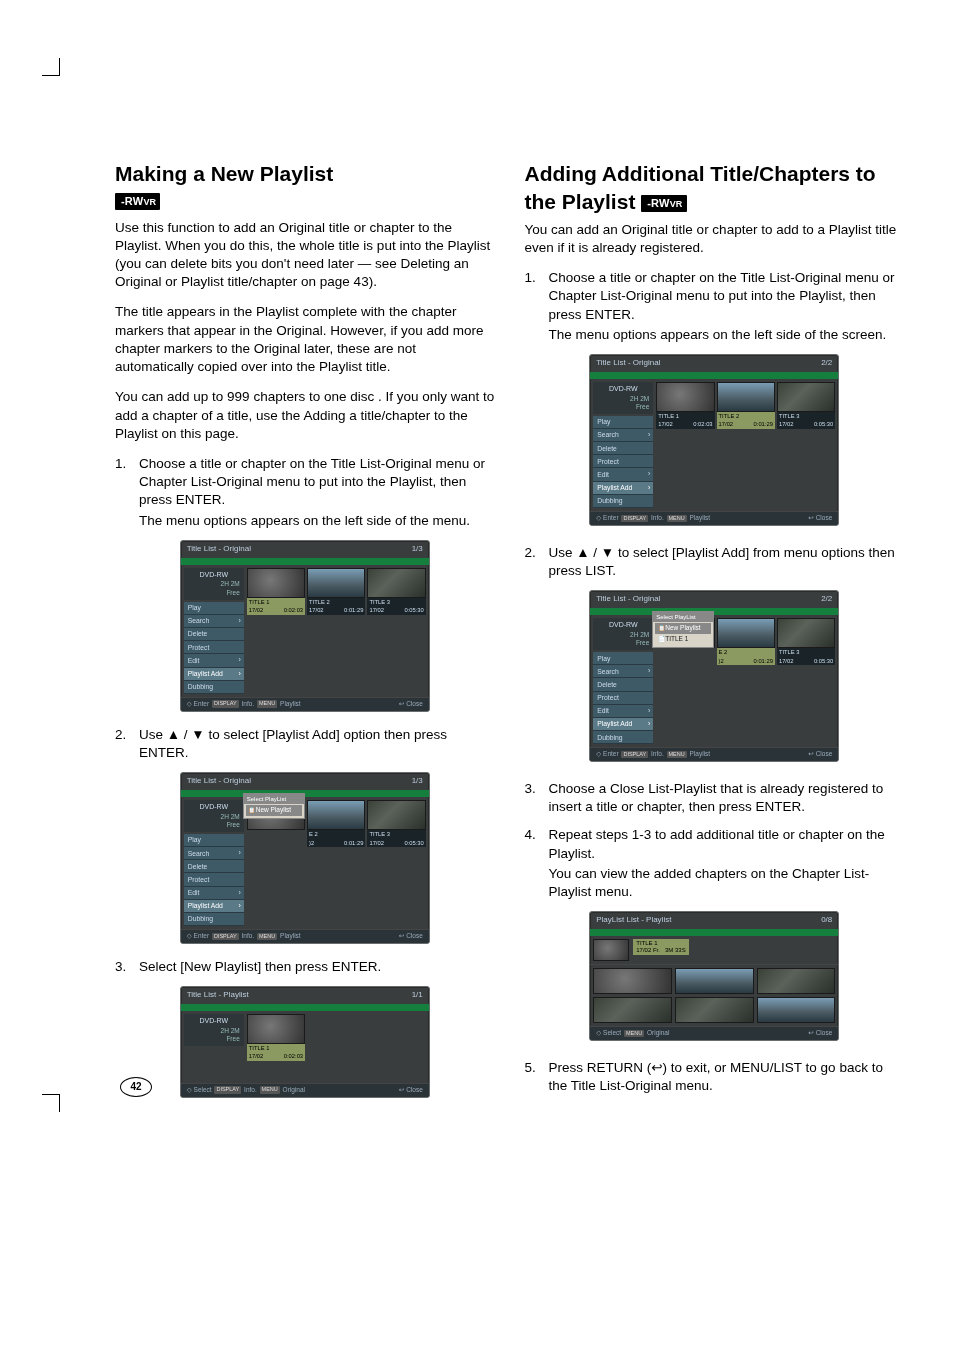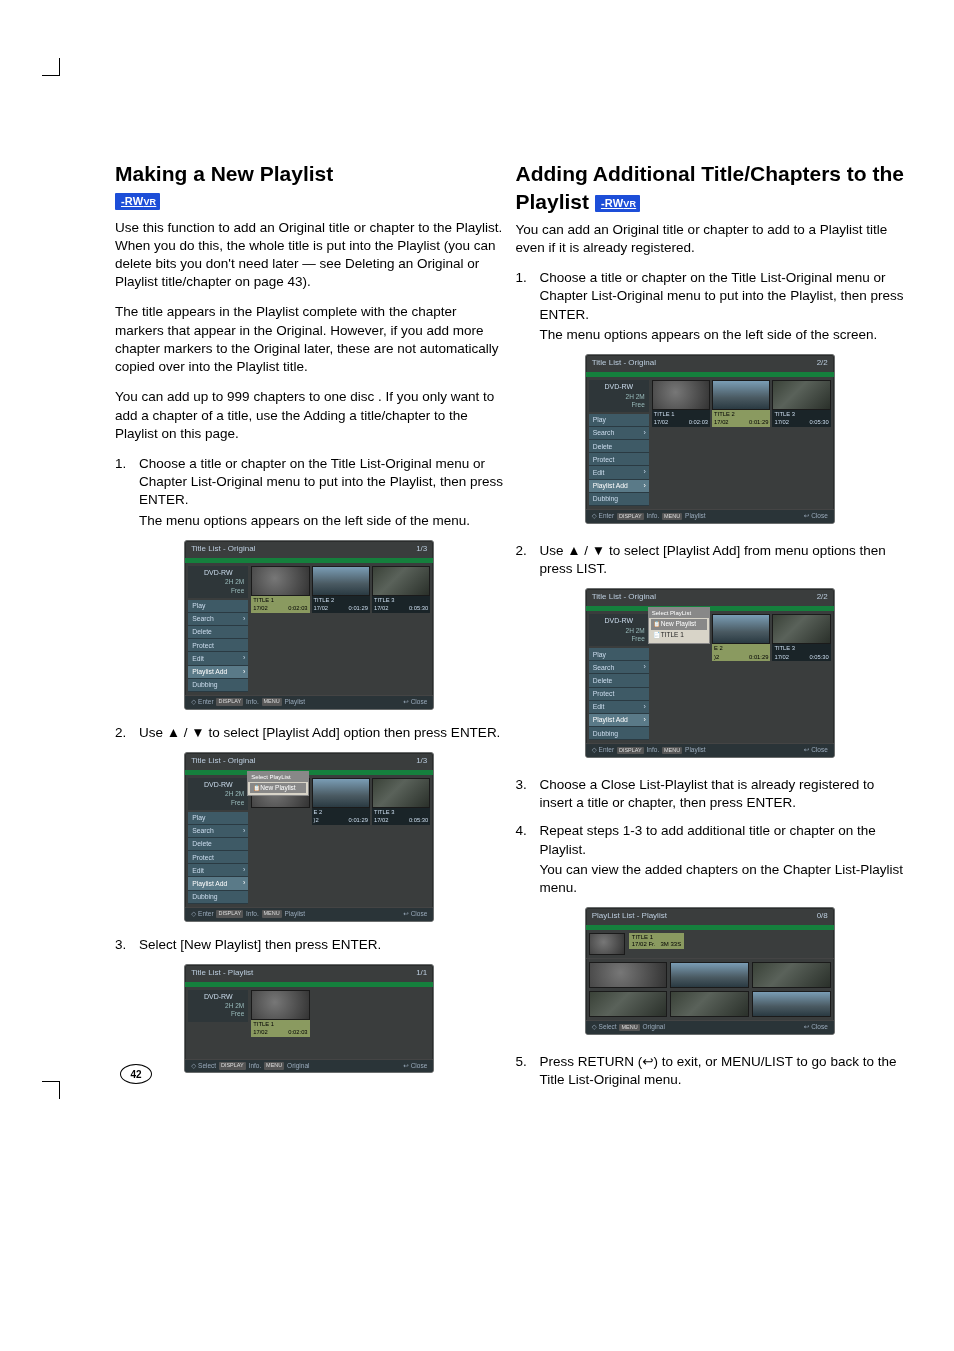--- a/index.html
+++ b/index.html
@@ -32,46 +32,45 @@
     .crop-bottom-left {
       bottom: 40px;
       left: 42px;
       width: 18px;
       height: 18px;
       border-right: 1px solid #000;
       border-top: 1px solid #000;
     }
     .columns {
       display: flex;
-      gap: 12px;
+      gap: 30px;
       margin-top: 100px;
     }
     .col {
       flex: 1;
       min-width: 0;
     }
     h2.section-title {
       font-size: 21px;
       font-weight: bold;
       margin-bottom: 4px;
     }
     .badges {
       margin-bottom: 8px;
       display: inline-block;
     }
     .badge {
       display: inline-block;
-      background: #1d4ed8;
+      background: #000000;
       color: #fff;
       font-weight: bold;
       font-size: 11px;
       padding: 1px 4px 1px 6px;
       border-radius: 1px;
       letter-spacing: 0.2px;
-      text-decoration: underline;
     }
     .badge .sub {
       font-size: 9px;
       font-weight: bold;
       vertical-align: baseline;
     }
     .para {
       margin-bottom: 12px;
     }
     ol {
@@ -111,21 +110,21 @@
       color: #cde;
       overflow: hidden;
       box-shadow: 0 0 0 1px #2a2c2c inset;
     }
     .ui-titlebar {
       display: flex;
       justify-content: space-between;
       padding: 3px 6px;
       font-size: 8px;
       color: #bcd;
-      border-bottom: 5px solid #15803d;
+      border-bottom: 7px solid #15803d;
     }
     .ui-body {
       display: flex;
       padding: 3px;
       gap: 3px;
       min-height: 72px;
     }
     .ui-sidebar {
       width: 60px;
       display: flex;

